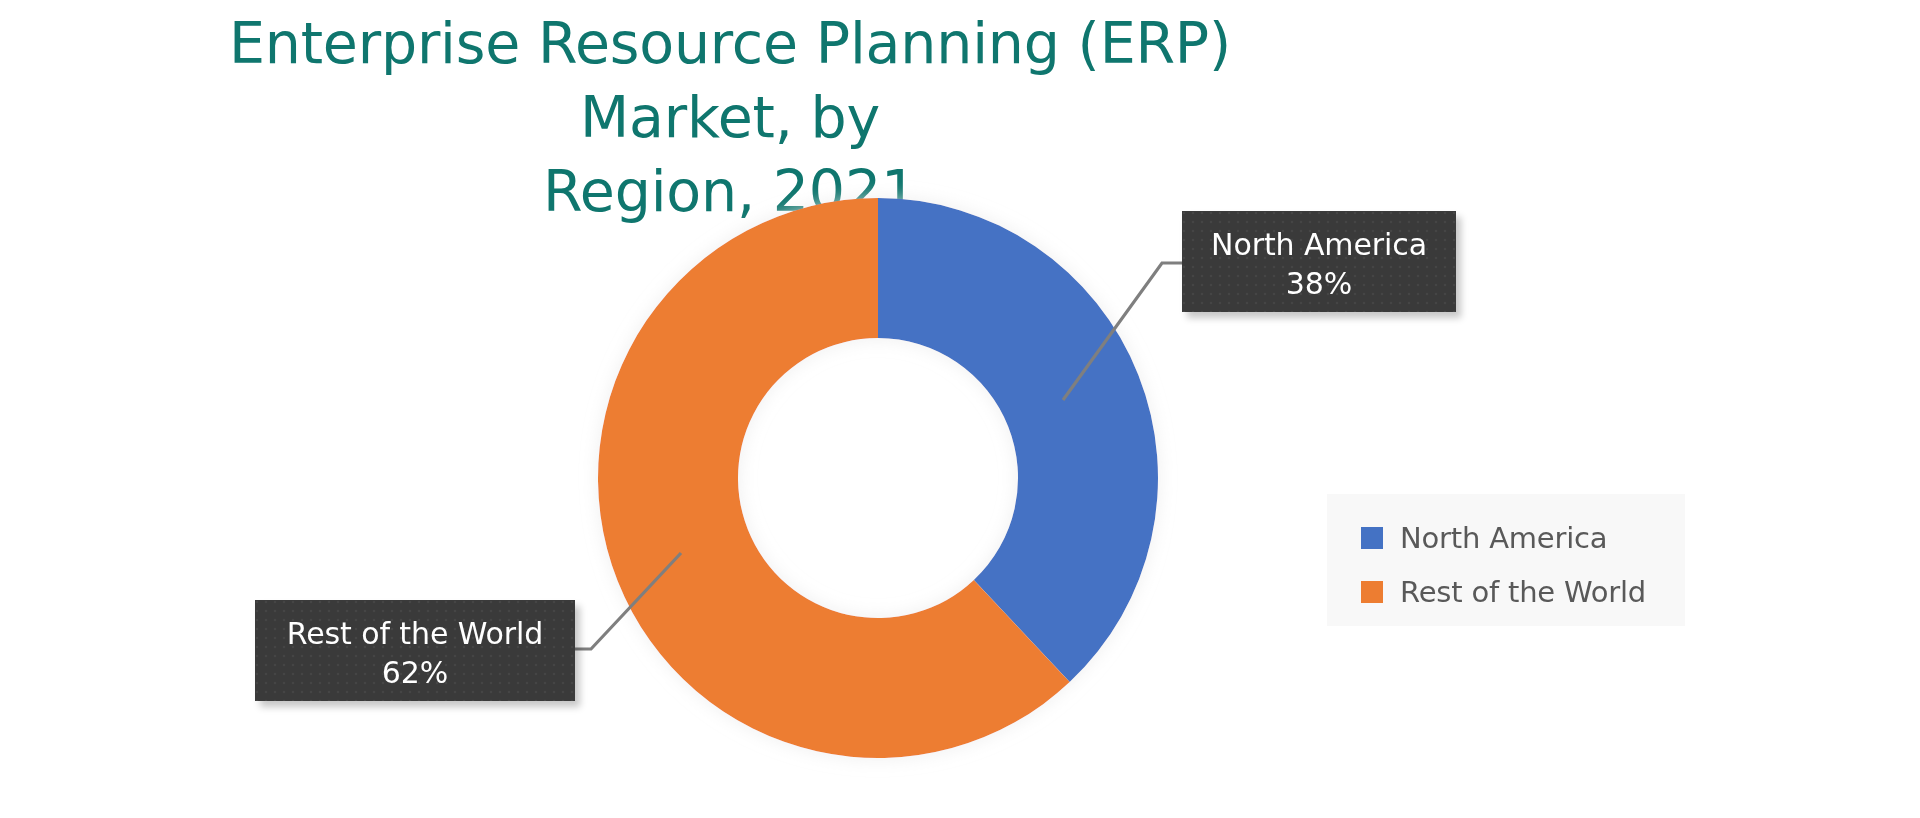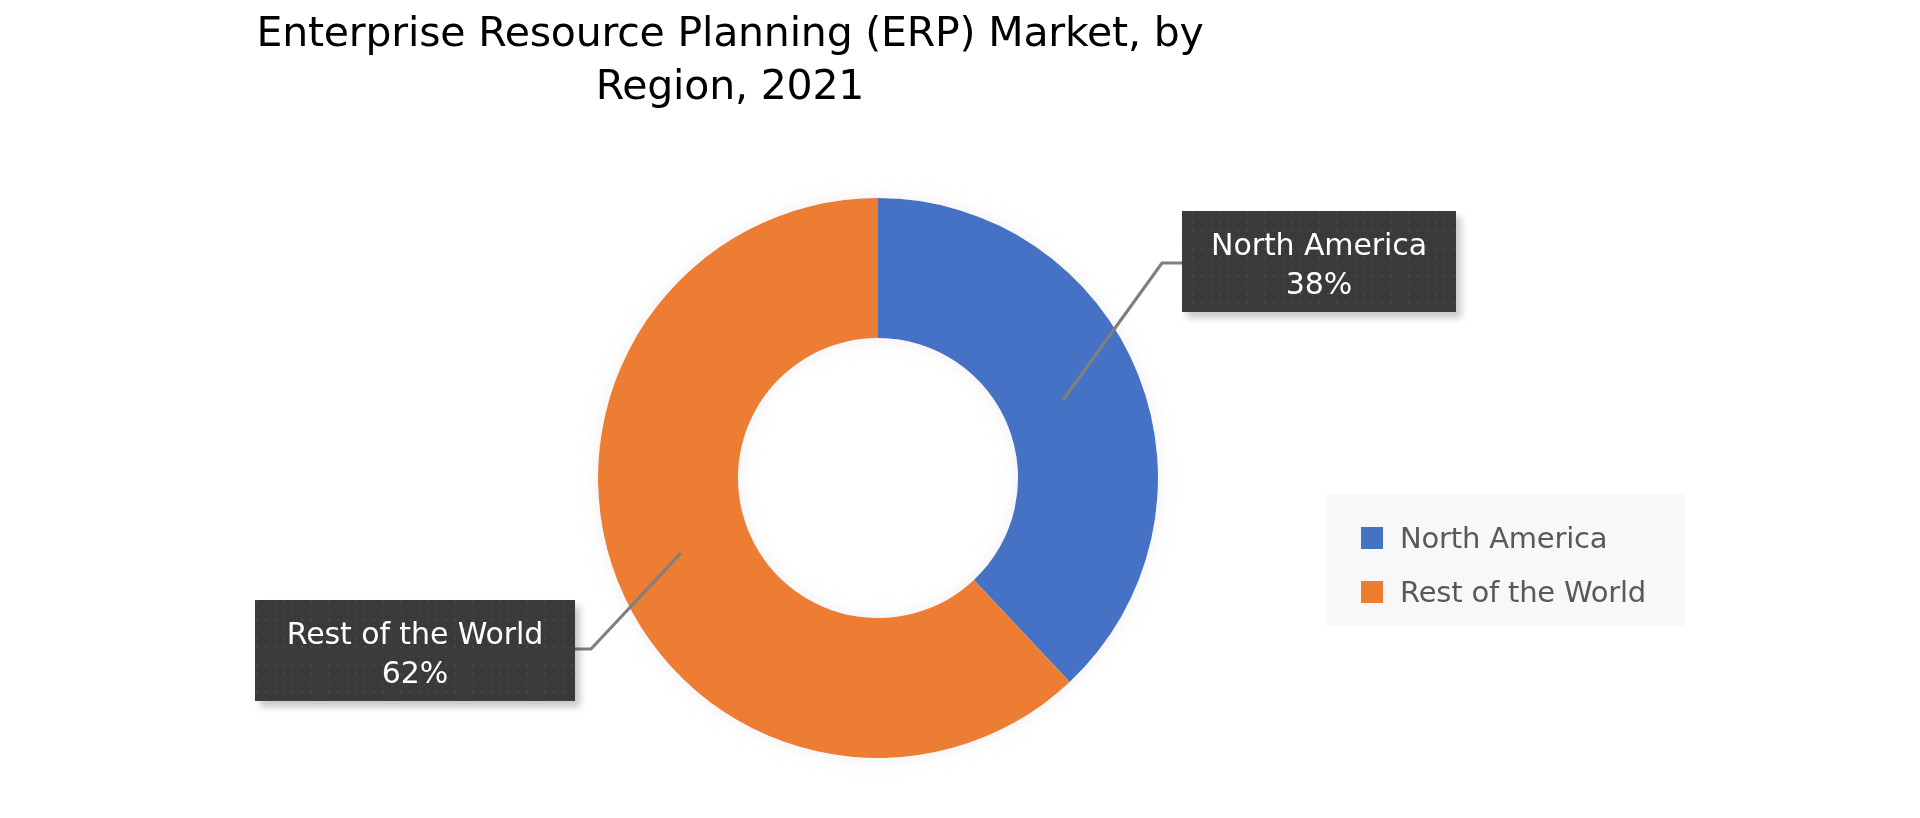--- a/index.html
+++ b/index.html
@@ -17,24 +17,24 @@
   }
 
   
   #chart-title {
     position: absolute;
     left: 150px;
     top: 6px;
     width: 1160px;
     text-align: center;
     font-family: "DejaVu Sans", sans-serif;
-    font-size: 41px;
+    font-size: 57px;
     line-height: 1.30;
     font-weight: 400;
-    color: #000000;
+    color: #0f766e;
     letter-spacing: -0.2px;
     white-space: pre-line;
   }
 
   
   #donut-wrap {
     position: absolute;
     left: 598px;
     top: 198px;
     width: 560px;

